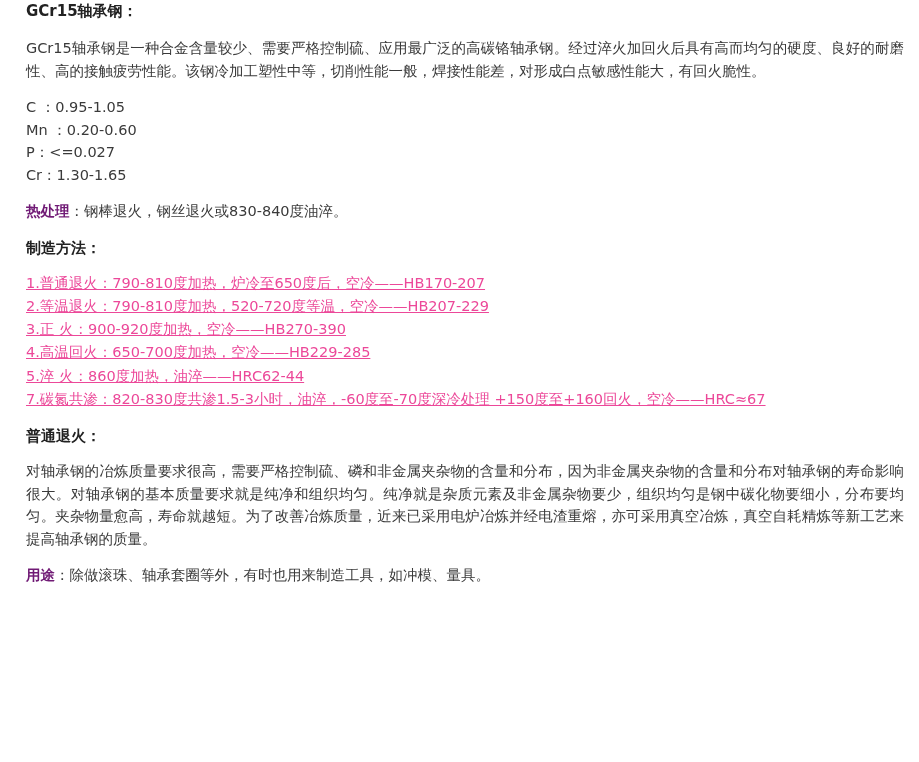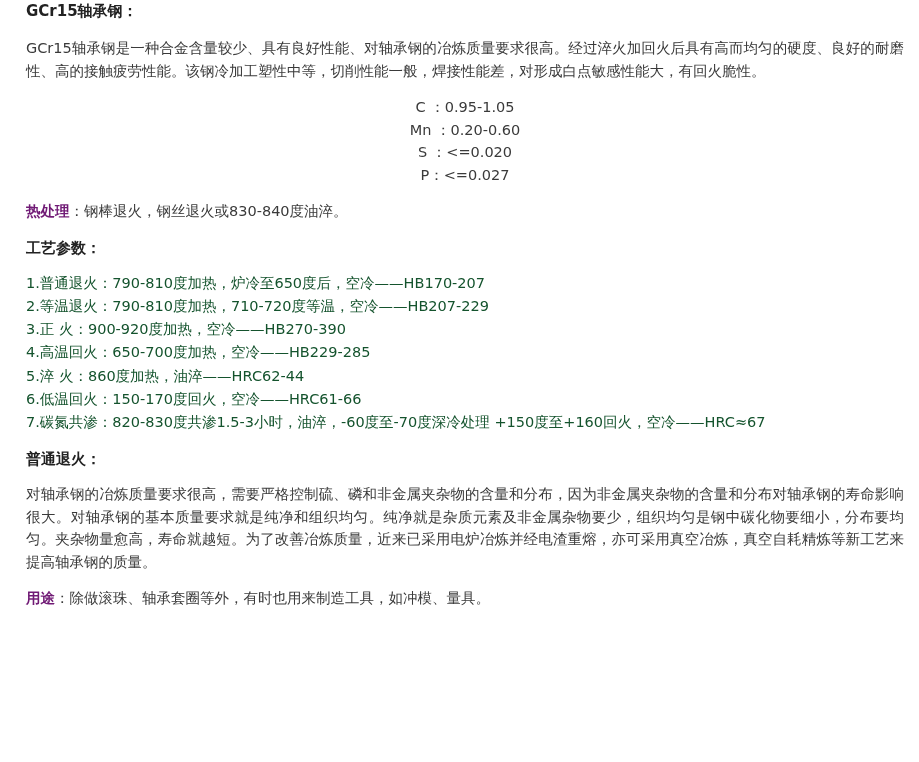--- a/index.html
+++ b/index.html
@@ -33,72 +33,71 @@
     text-align: justify;
     color: #3a3a3a;
   }
   .block {
     margin: 0 0 14px 0;
   }
   .comp-line {
     margin: 0;
     color: #3a3a3a;
     line-height: 1.55;
-    text-align: center;
   }
   .inline-heading {
     font-weight: bold;
     color: #701a75;
   }
   .mix-line {
     margin: 0 0 14px 0;
     color: #3a3a3a;
   }
   .param-line {
     margin: 0;
-    color: #14532d;
+    color: #ec4899;
     line-height: 1.6;
+    text-decoration: underline;
   }
   .params {
     margin: 0 0 14px 0;
   }
   .title-row {
     margin-bottom: 14px;
   }
 </style>
 </head>
 <body>
 
 <div class="page">
 
   <div class="title-row">
     <h1 class="heading">GCr15轴承钢：</h1>
   </div>
 
-  <p class="para block">GCr15轴承钢是一种合金含量较少、具有良好性能、对轴承钢的冶炼质量要求很高。经过淬火加回火后具有高而均匀的硬度、良好的耐磨性、高的接触疲劳性能。该钢冷加工塑性中等，切削性能一般，焊接性能差，对形成白点敏感性能大，有回火脆性。</p>
+  <p class="para block">GCr15轴承钢是一种合金含量较少、需要严格控制硫、应用最广泛的高碳铬轴承钢。经过淬火加回火后具有高而均匀的硬度、良好的耐磨性、高的接触疲劳性能。该钢冷加工塑性中等，切削性能一般，焊接性能差，对形成白点敏感性能大，有回火脆性。</p>
 
 
   <div class="block">
     <p class="comp-line">C ：0.95-1.05</p>
     <p class="comp-line">Mn ：0.20-0.60</p>
-    <p class="comp-line">S ：&lt;=0.020</p>
     <p class="comp-line">P：&lt;=0.027</p>
+    <p class="comp-line">Cr：1.30-1.65</p>
   </div>
 
   <p class="mix-line"><span class="inline-heading">热处理</span><span>：钢棒退火，钢丝退火或830-840度油淬。</span></p>
 
-  <h2 class="heading">工艺参数：</h2>
+  <h2 class="heading">制造方法：</h2>
 
   <div class="params">
     <p class="param-line">1.普通退火：790-810度加热，炉冷至650度后，空冷——HB170-207</p>
-    <p class="param-line">2.等温退火：790-810度加热，710-720度等温，空冷——HB207-229</p>
+    <p class="param-line">2.等温退火：790-810度加热，520-720度等温，空冷——HB207-229</p>
     <p class="param-line">3.正 火：900-920度加热，空冷——HB270-390</p>
     <p class="param-line">4.高温回火：650-700度加热，空冷——HB229-285</p>
     <p class="param-line">5.淬 火：860度加热，油淬——HRC62-44</p>
-    <p class="param-line">6.低温回火：150-170度回火，空冷——HRC61-66</p>
     <p class="param-line">7.碳氮共渗：820-830度共渗1.5-3小时，油淬，-60度至-70度深冷处理 +150度至+160回火，空冷——HRC≈67</p>
   </div>
 
   <h2 class="heading">普通退火：</h2>
 
   <p class="para block">对轴承钢的冶炼质量要求很高，需要严格控制硫、磷和非金属夹杂物的含量和分布，因为非金属夹杂物的含量和分布对轴承钢的寿命影响很大。对轴承钢的基本质量要求就是纯净和组织均匀。纯净就是杂质元素及非金属杂物要少，组织均匀是钢中碳化物要细小，分布要均匀。夹杂物量愈高，寿命就越短。为了改善冶炼质量，近来已采用电炉冶炼并经电渣重熔，亦可采用真空冶炼，真空自耗精炼等新工艺来提高轴承钢的质量。</p>
 
   <p class="mix-line"><span class="inline-heading">用途</span><span>：除做滚珠、轴承套圈等外，有时也用来制造工具，如冲模、量具。</span></p>
 
 </div>

